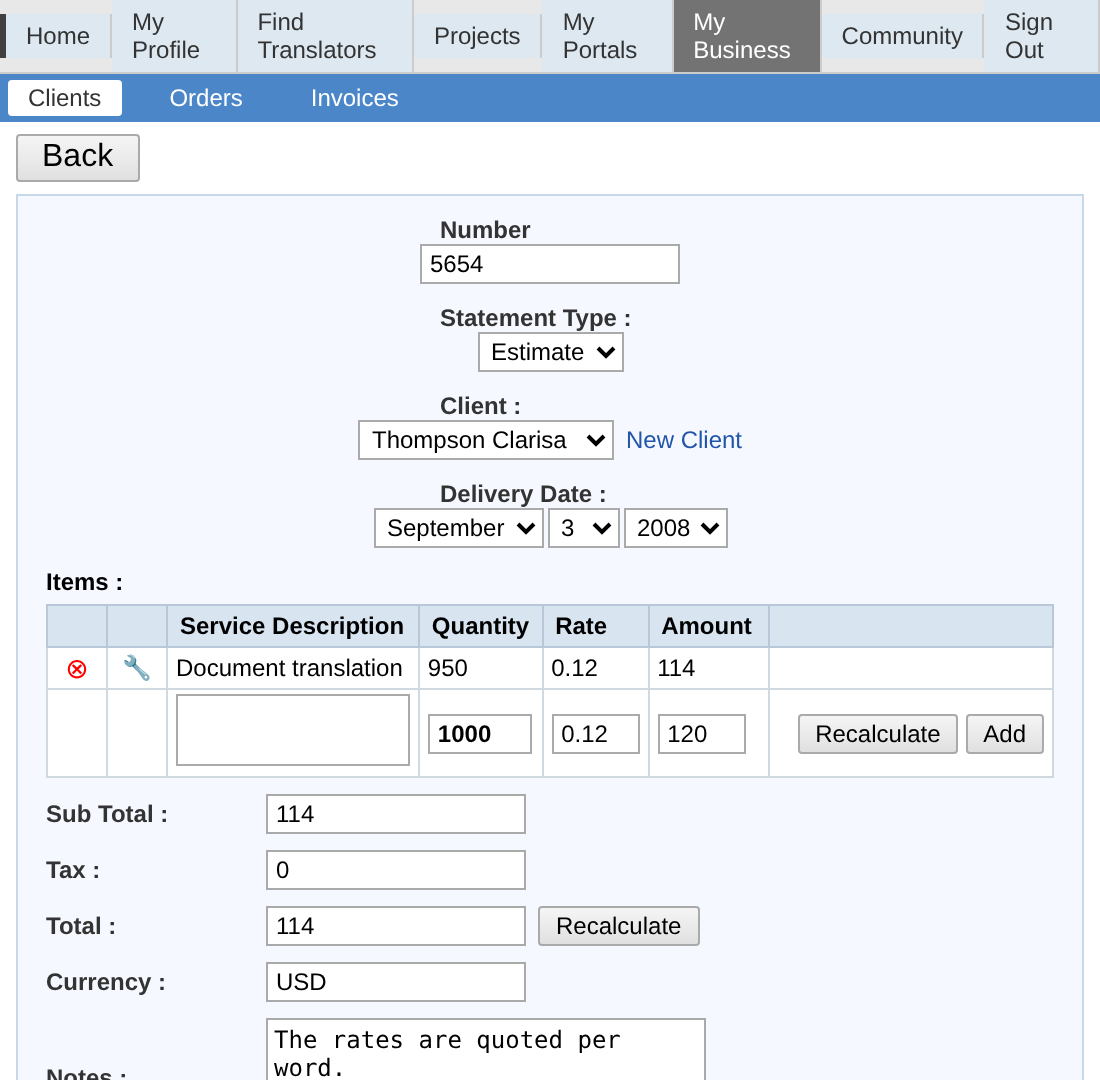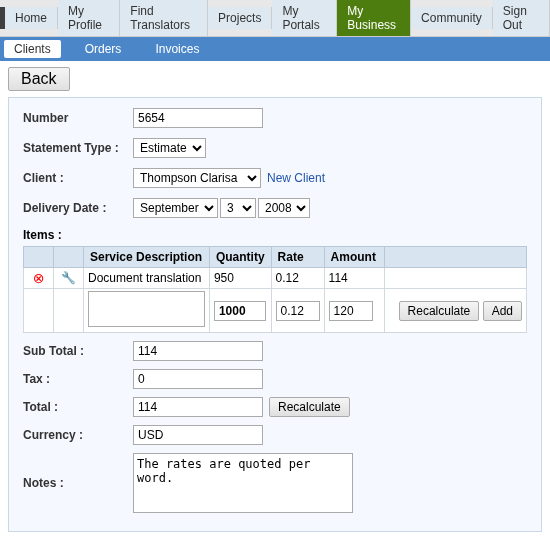--- a/index.html
+++ b/index.html
@@ -10,22 +10,22 @@
     .top-nav .nav-item {
       padding: 4px 10px;
       font-size: 12px;
       cursor: pointer;
       border-right: 1px solid #ccc;
       background: #dde8f0;
       color: #333;
       text-decoration: none;
       display: inline-block;
     }
-    .top-nav .nav-item:first-child { border-left: 5px solid #404040; }
-    .top-nav .nav-item.active { background: #4d7c0f; color: #fff; }
+    .top-nav .nav-item:first-child { border-left: 3px solid #404040; }
+    .top-nav .nav-item.active { background: #737373; color: #fff; }
 
     
     .sub-nav { background: #4a86c8; display: flex; align-items: center; padding: 3px 4px; gap: 14px; }
     .sub-nav .sub-item {
       padding: 2px 10px;
       font-size: 12px;
       cursor: pointer;
       background: #4a86c8;
       color: #fff;
       border-radius: 2px;
@@ -40,21 +40,21 @@
       background: linear-gradient(to bottom, #f5f5f5, #e0e0e0);
       border: 1px solid #aaa;
       cursor: pointer;
       border-radius: 2px;
     }
 
     
     .panel { margin: 0 8px 8px 8px; border: 1px solid #c8d8e8; background: #f5f9ff; padding: 10px 14px; }
     .panel-title { font-size: 14px; font-weight: bold; color: #2255aa; margin-bottom: 12px; }
 
-    .form-row { display: flex; align-items: center; margin-bottom: 10px; }
+    .form-row { display: flex; align-items: center; margin-bottom: 10px; flex-direction: column; }
     .form-label { width: 110px; font-weight: bold; font-size: 12px; color: #333; flex-shrink: 0; }
     .form-field { flex: 1; }
 
     input[type="text"] {
       padding: 2px 4px;
       font-size: 12px;
       border: 1px solid #aaa;
       height: 20px;
     }
     select {

